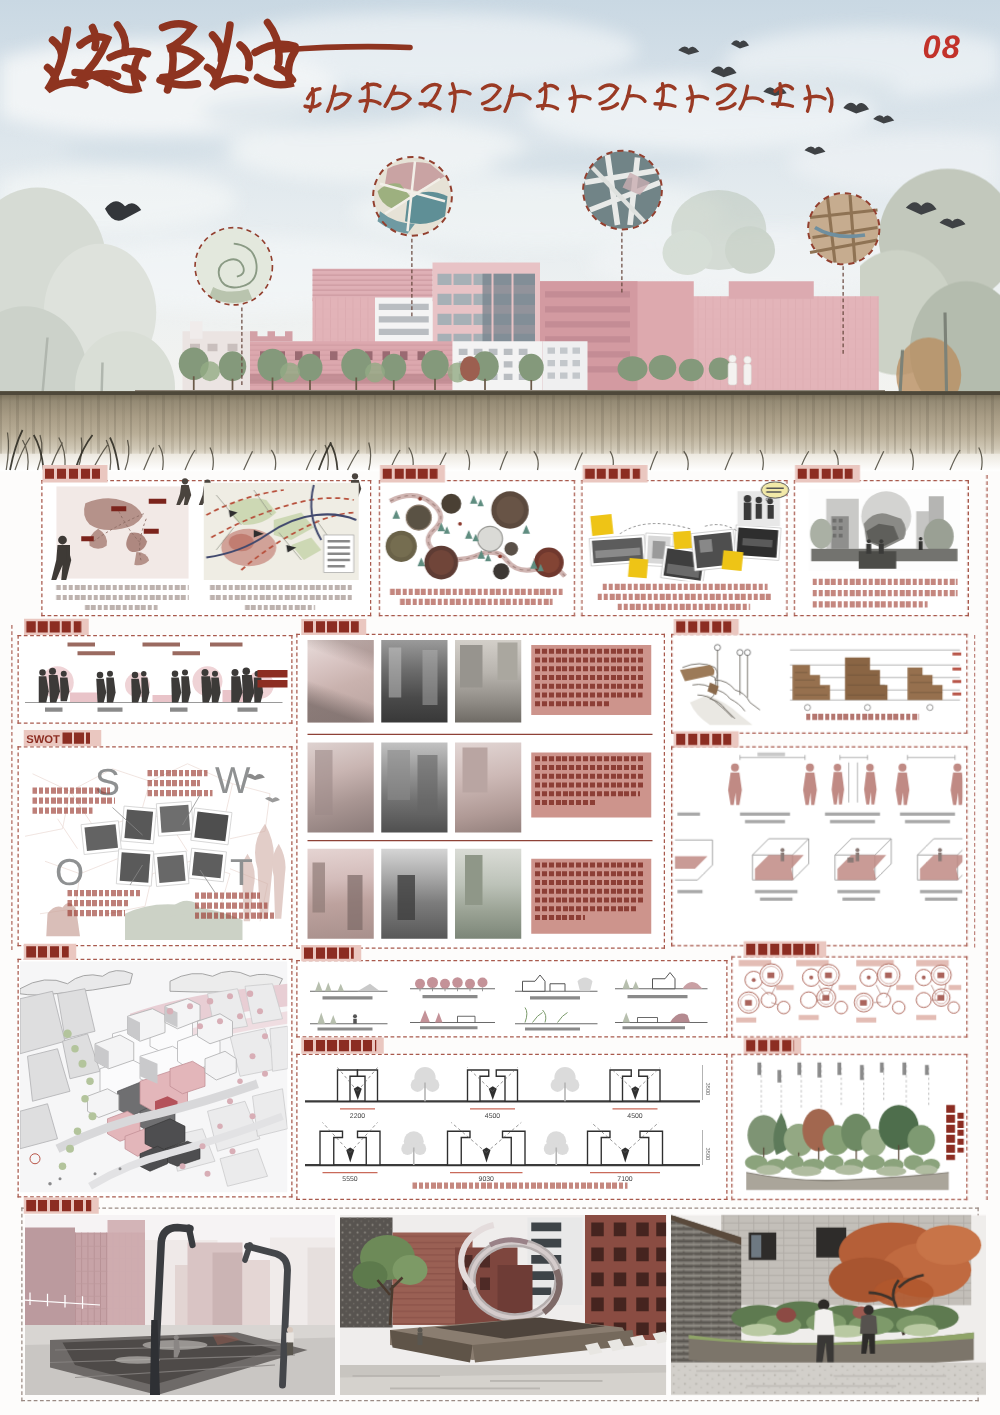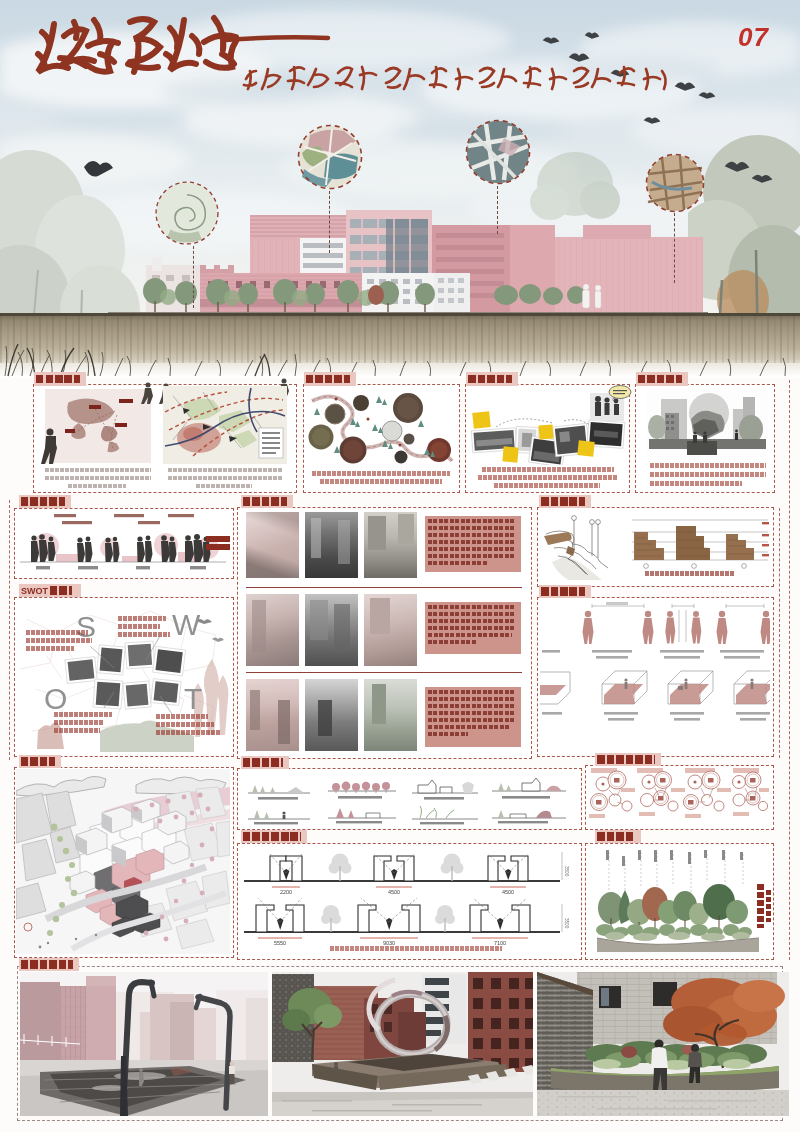--- a/index.html
+++ b/index.html
@@ -335,21 +335,21 @@
     <path d="M266 14 q-2 12 -6 18 M264 22 q10 -2 14 4"></path>
     <path d="M288 18 q8 -8 14 -2 M286 28 q10 0 16 2 M292 12 q2 10 -2 20"></path>
     <path d="M314 14 q4 10 0 20 M312 24 q10 -4 16 0"></path>
     <path d="M336 16 q8 -6 14 0 q-6 10 -14 12 M338 32 q8 0 12 -4"></path>
     <path d="M360 14 q-2 12 -6 18 M358 24 q10 -2 14 2"></path>
     <path d="M382 18 q8 -8 14 -2 M380 28 q10 0 16 2 M386 12 q2 10 -2 18"></path>
     <path d="M408 14 q4 10 0 20 M406 24 q10 -4 16 0 M424 16 q6 8 2 18"></path>
   </g>
 </svg>
 
-<div class="abs" style="left:738px;top:22px;font:italic 700 26px 'Liberation Sans',sans-serif;color:#c2322a;letter-spacing:1px;">07</div>
+<div class="abs" style="left:738px;top:22px;font:italic 700 26px 'Liberation Sans',sans-serif;color:#c2322a;letter-spacing:1px;">08</div>
 
 <div class="pan" style="left:33px;top:384px;width:262px;height:107px;"></div>
 
 <div class="lbl" style="left:34px;top:372px;width:48px;height:14px;">
       <div class="tt" style="width:44px;"></div>
     </div>
 
 <svg class="abs" style="left:45px;top:389px;" width="106" height="74" viewBox="0 0 106 74">
   <rect width="106" height="74" fill="#f2e9e6"></rect>
   <g transform="translate(8,5) scale(0.85)">

